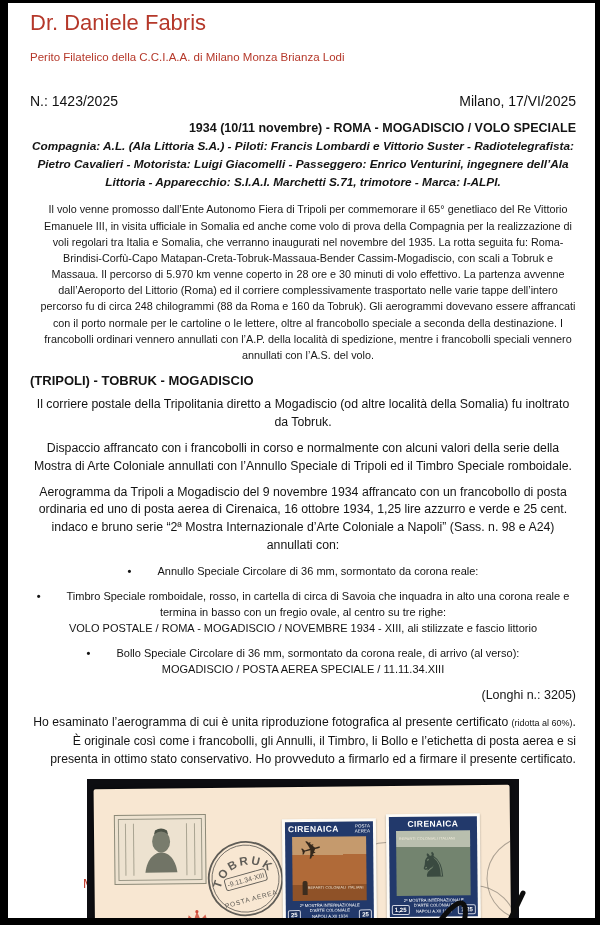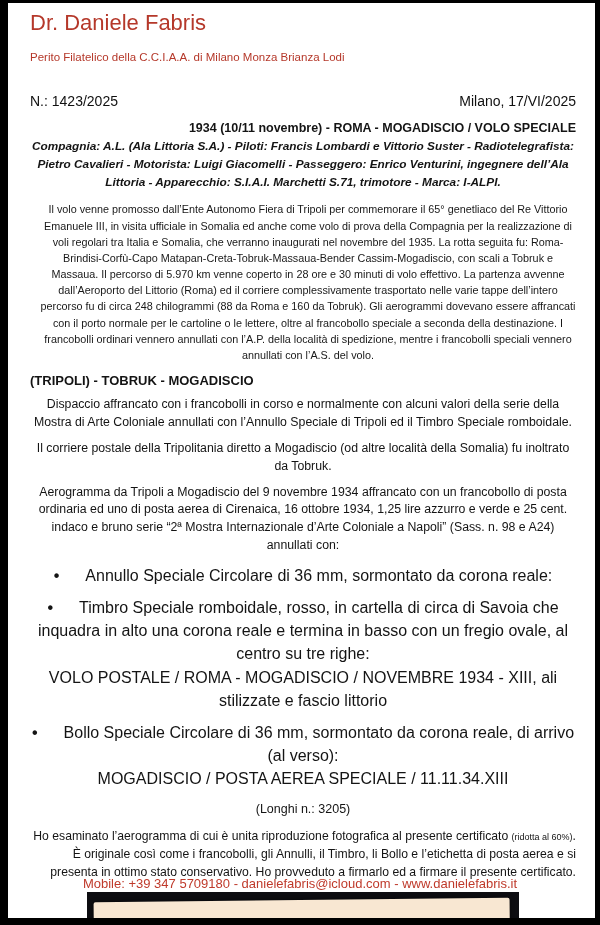--- a/index.html
+++ b/index.html
@@ -23,25 +23,25 @@
   .meta-row{display:flex;justify-content:space-between;margin-top:30px;font-size:14px;color:#101010;}
 
   .cert-title{text-align:right;font-weight:bold;font-size:12.5px;margin-top:12px;}
   .crew-line{text-align:center;font-style:italic;font-weight:bold;font-size:11.8px;line-height:1.5;margin-top:3px;}
 
   .history{font-size:10.8px;line-height:1.5;text-align:center;margin-top:10px;color:#181818;margin-left:10px;}
 
   .section-title{text-align:left;font-weight:bold;font-size:13px;margin-top:10px;}
   .par{font-size:12.3px;line-height:1.45;text-align:center;margin-top:8px;}
 
-  .bullet{position:relative;text-align:center;font-size:16px;line-height:1.45;margin-top:9px;}
+  .bullet{position:relative;text-align:center;font-size:11px;line-height:1.45;margin-top:9px;}
   .bullet .intro::before{content:"\2022";font-weight:bold;margin-right:26px;}
   .bullet .detail{display:block;}
 
-  .longhi{text-align:center;font-size:12.5px;margin-top:11px;}
+  .longhi{text-align:right;font-size:12.5px;margin-top:11px;}
 
   .statement{font-size:12.2px;line-height:1.5;text-align:right;margin-top:11px;}
   .statement .small{font-size:9px;}
 
   
   .figure{position:relative;width:432px;height:293px;margin:11px auto 0;background:#0d0d11;padding:8px;box-sizing:border-box;z-index:1;}
   .envelope{position:relative;width:100%;height:100%;background:#f8e7d2;transform:rotate(-0.6deg);border-radius:2px;overflow:hidden;box-shadow:0 0 4px rgba(0,0,0,.6);}
 
   .watermark{position:absolute;left:-24px;top:118px;width:340px;transform:rotate(35deg);transform-origin:left top;
     font-size:27px;font-weight:bold;letter-spacing:3px;color:rgba(115,150,118,.38);white-space:nowrap;}
@@ -98,22 +98,22 @@
     <span>N.: 1423/2025</span>
     <span>Milano, 17/VI/2025</span>
   </div>
 
   <div class="cert-title">1934 (10/11 novembre) - ROMA - MOGADISCIO / VOLO SPECIALE</div>
   <div class="crew-line">Compagnia: A.L. (Ala Littoria S.A.) - Piloti: Francis Lombardi e Vittorio Suster - Radiotelegrafista: Pietro Cavalieri - Motorista: Luigi Giacomelli - Passeggero: Enrico Venturini, ingegnere dell’Ala Littoria - Apparecchio: S.I.A.I. Marchetti S.71, trimotore - Marca: I-ALPI.</div>
 
   <div class="history">Il volo venne promosso dall’Ente Autonomo Fiera di Tripoli per commemorare il 65° genetliaco del Re Vittorio Emanuele III, in visita ufficiale in Somalia ed anche come volo di prova della Compagnia per la realizzazione di voli regolari tra Italia e Somalia, che verranno inaugurati nel novembre del 1935. La rotta seguita fu: Roma-Brindisi-Corfù-Capo Matapan-Creta-Tobruk-Massaua-Bender Cassim-Mogadiscio, con scali a Tobruk e Massaua. Il percorso di 5.970 km venne coperto in 28 ore e 30 minuti di volo effettivo. La partenza avvenne dall’Aeroporto del Littorio (Roma) ed il corriere complessivamente trasportato nelle varie tappe dell’intero percorso fu di circa 248 chilogrammi (88 da Roma e 160 da Tobruk). Gli aerogrammi dovevano essere affrancati con il porto normale per le cartoline o le lettere, oltre al francobollo speciale a seconda della destinazione. I francobolli ordinari vennero annullati con l’A.P. della località di spedizione, mentre i francobolli speciali vennero annullati con l’A.S. del volo.</div>
 
   <div class="section-title">(TRIPOLI) - TOBRUK - MOGADISCIO</div>
+  <div class="par">Il corriere postale della Tripolitania diretto a Mogadiscio (od altre località della Somalia) fu inoltrato da Tobruk.</div>
   <div class="par">Dispaccio affrancato con i francobolli in corso e normalmente con alcuni valori della serie della Mostra di Arte Coloniale annullati con l’Annullo Speciale di Tripoli ed il Timbro Speciale romboidale.</div>
-  <div class="par">Il corriere postale della Tripolitania diretto a Mogadiscio (od altre località della Somalia) fu inoltrato da Tobruk.</div>
   <div class="par">Aerogramma da Tripoli a Mogadiscio del 9 novembre 1934 affrancato con un francobollo di posta ordinaria ed uno di posta aerea di Cirenaica, 16 ottobre 1934, 1,25 lire azzurro e verde e 25 cent. indaco e bruno serie “2ª Mostra Internazionale d’Arte Coloniale a Napoli” (Sass. n. 98 e A24) annullati con:</div>
 
   <div class="bullet">
     <span class="intro">Annullo Speciale Circolare di 36 mm, sormontato da corona reale:</span>
   </div>
   <div class="bullet">
     <span class="intro">Timbro Speciale romboidale, rosso, in cartella di circa di Savoia che inquadra in alto una corona reale e termina in basso con un fregio ovale, al centro su tre righe:</span>
     <span class="detail">VOLO POSTALE / ROMA - MOGADISCIO / NOVEMBRE 1934 - XIII, ali stilizzate e fascio littorio</span>
   </div>
   <div class="bullet">

